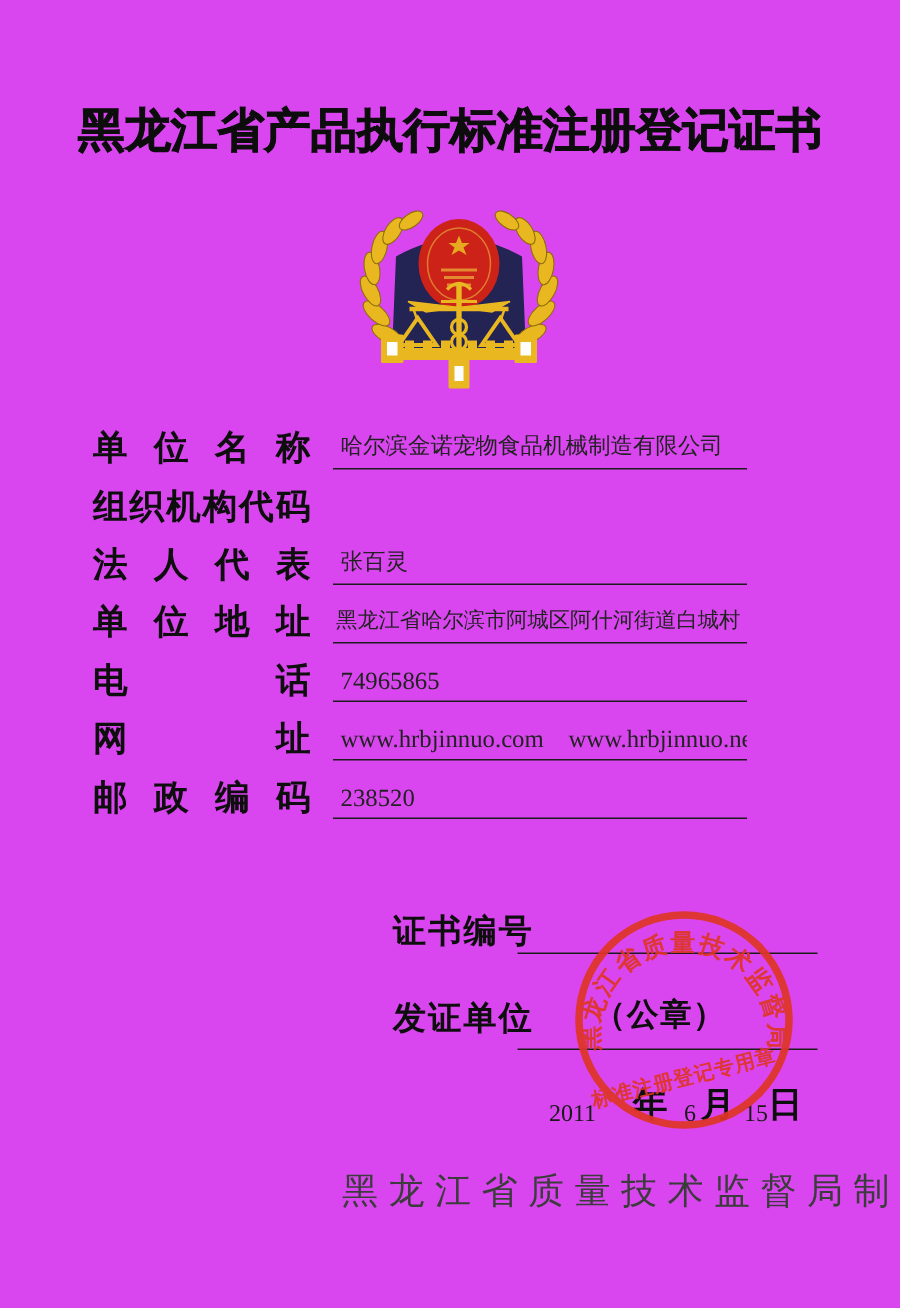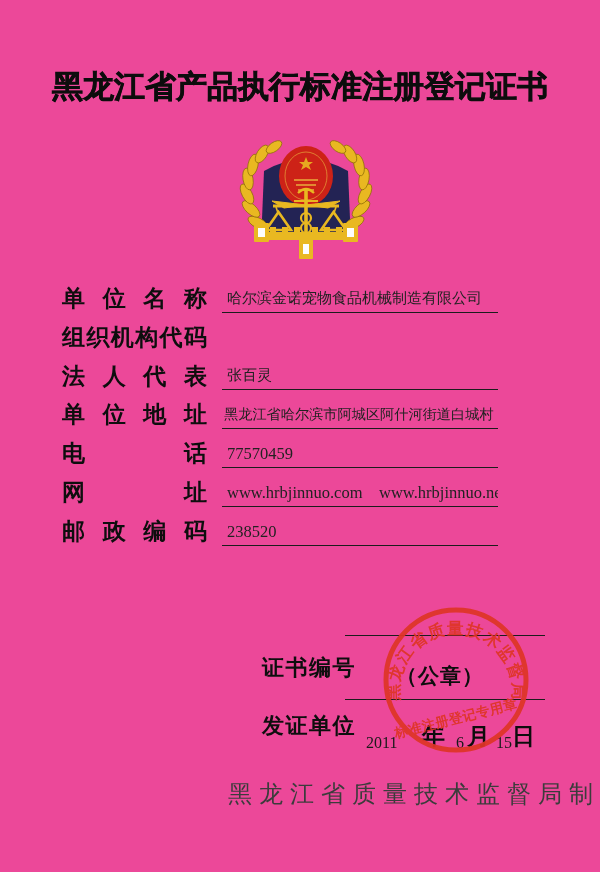--- a/index.html
+++ b/index.html
@@ -1,19 +1,19 @@
 <!DOCTYPE html>
 <html><head>
 <meta charset="utf-8">
 <style>
   * { margin:0; padding:0; box-sizing:border-box; }
   html,body { background:#ffffff; }
   .page {
     position:relative; width:600px; height:872px; margin:0 auto;
-    background:#ec4899; overflow:hidden;
+    background:#d946ef; overflow:hidden;
     font-family:"Liberation Serif","DejaVu Serif",serif;
     color:#111;
   }
   .cert-title {
     position:absolute; top:66px; left:0; width:100%;
     text-align:center; font-size:31px; font-weight:900;
     letter-spacing:0px; color:#0d0d0d;
     font-family:"Liberation Serif","DejaVu Serif",serif;
     -webkit-text-stroke:0.6px #0d0d0d;
   }
@@ -33,21 +33,21 @@
     font-size:15px; line-height:25px; color:#222;
     padding-left:5px; white-space:nowrap; overflow:hidden;
   }
   .form-value.latin { font-size:16.5px; }
   .form-value.tight { font-size:14.2px; padding-left:2px; letter-spacing:0; }
 
   .issue { position:absolute; left:0; top:0; width:600px; height:872px; pointer-events:none; }
   .issue-label {
     position:absolute; left:262px;
     font-family:"Liberation Sans","DejaVu Sans",sans-serif;
-    font-weight:700; font-size:22px; letter-spacing:1.5px; color:#0e0e0e;margin-top:47px;
+    font-weight:700; font-size:22px; letter-spacing:1.5px; color:#0e0e0e;
   }
   .issue-line { position:absolute; left:345px; width:200px; border-bottom:1.7px solid #1c1c1c; }
   .issuer-value {
     position:absolute; left:396px; top:662px;
     font-family:"Liberation Sans","DejaVu Sans",sans-serif;
     font-weight:700; font-size:21px; letter-spacing:1px; color:#0e0e0e;
   }
   .date-row { position:absolute; left:360px; top:722px; width:185px; height:32px; }
   .date-row span { position:absolute; bottom:2px; }
   .d-num { font-size:16px; color:#1a1a1a; font-family:"Liberation Serif",serif; }
@@ -172,21 +172,21 @@
           <span>地</span>
           <span>址</span>
         </span>
       <span class="form-value tight">黑龙江省哈尔滨市阿城区阿什河街道白城村</span>
     </div>
     <div class="form-row">
       <span class="form-label">
           <span>电</span>
           <span>话</span>
         </span>
-      <span class="form-value latin">77570459</span>
+      <span class="form-value latin">74965865</span>
     </div>
     <div class="form-row">
       <span class="form-label">
           <span>网</span>
           <span>址</span>
         </span>
       <span class="form-value latin">www.hrbjinnuo.com　www.hrbjinnuo.net</span>
     </div>
     <div class="form-row">
       <span class="form-label">

